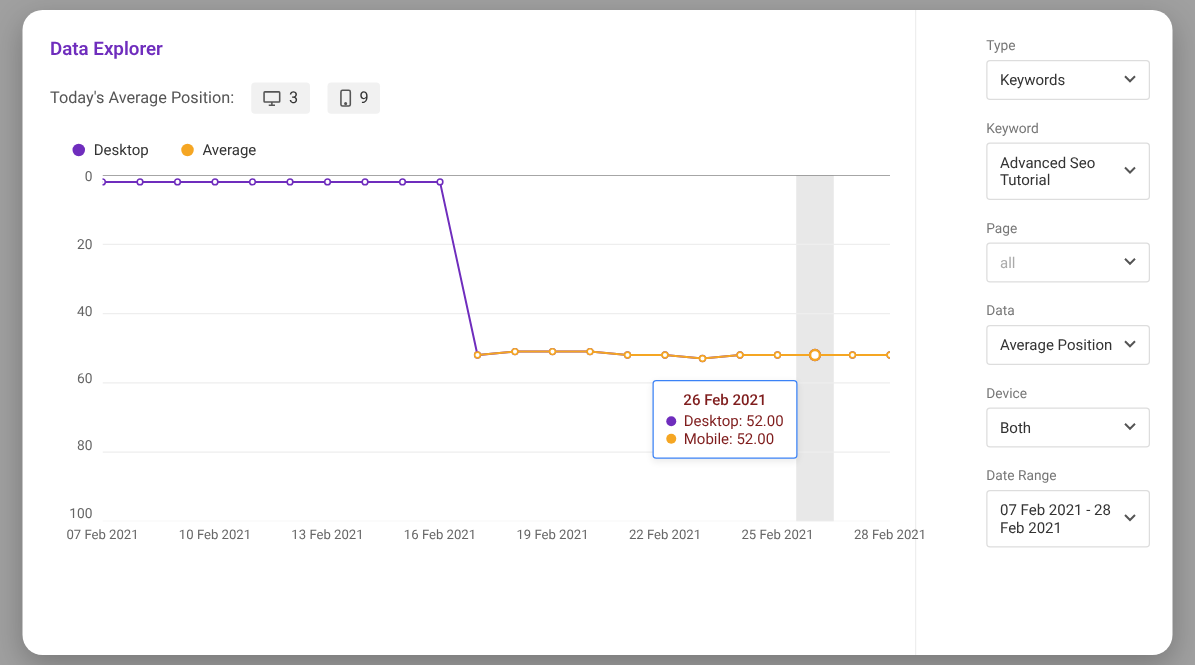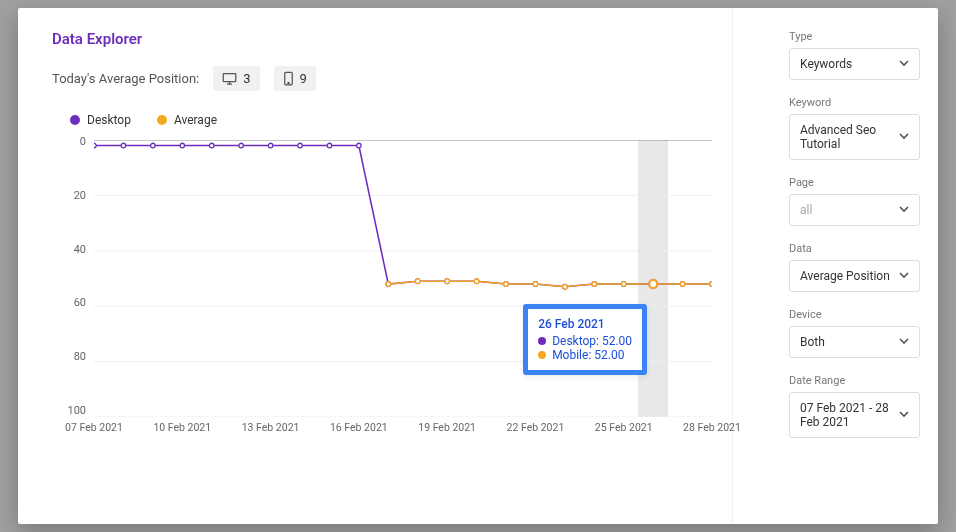--- a/index.html
+++ b/index.html
@@ -16,24 +16,23 @@
     inset: 0;
     background: rgba(0,0,0,0.3);
   }
   .modal {
     position: absolute;
     top: 8px;
     left: 18px;
     right: 18px;
     bottom: 8px;
     background: #fff;
-    border-radius: 2px;
+    border-radius: 16px;
     box-shadow: 0 8px 24px rgba(0,0,0,0.25);
     display: flex;
-    padding-left: 12px;
   }
   .main {
     flex: 1;
     padding: 22px 10px 10px 22px;
     position: relative;
     border-right: 1px solid #eee;
   }
   .title {
     color: #6f2dbd;
     font-size: 15px;
@@ -122,26 +121,27 @@
   }
   .highlight-band {
     position: absolute;
     top: 0;
     bottom: 0;
     background: #e8e8e8;
   }
   .tooltip {
     position: absolute;
     background: #fff;
-    border: 5px solid #3b82f6;
+    border: 1px solid #3b82f6;
     border-radius: 3px;
     padding: 8px 10px;
     font-size: 12px;
-    color: #1d4ed8;
+    color: #7f1d1d;
     box-shadow: 0 2px 6px rgba(0,0,0,0.08);
+    text-align: center;
   }
   .tooltip .tdate { font-weight: 500; margin-bottom: 3px; }
   .tooltip .trow { display: flex; align-items: center; gap: 6px; }
   .sdot { width:8px; height:8px; border-radius:50%; display:inline-block; }
   .sidebar {
     width: 205px;
     padding: 22px 18px 10px 18px;
     display: flex;
     flex-direction: column;
     gap: 16px;

